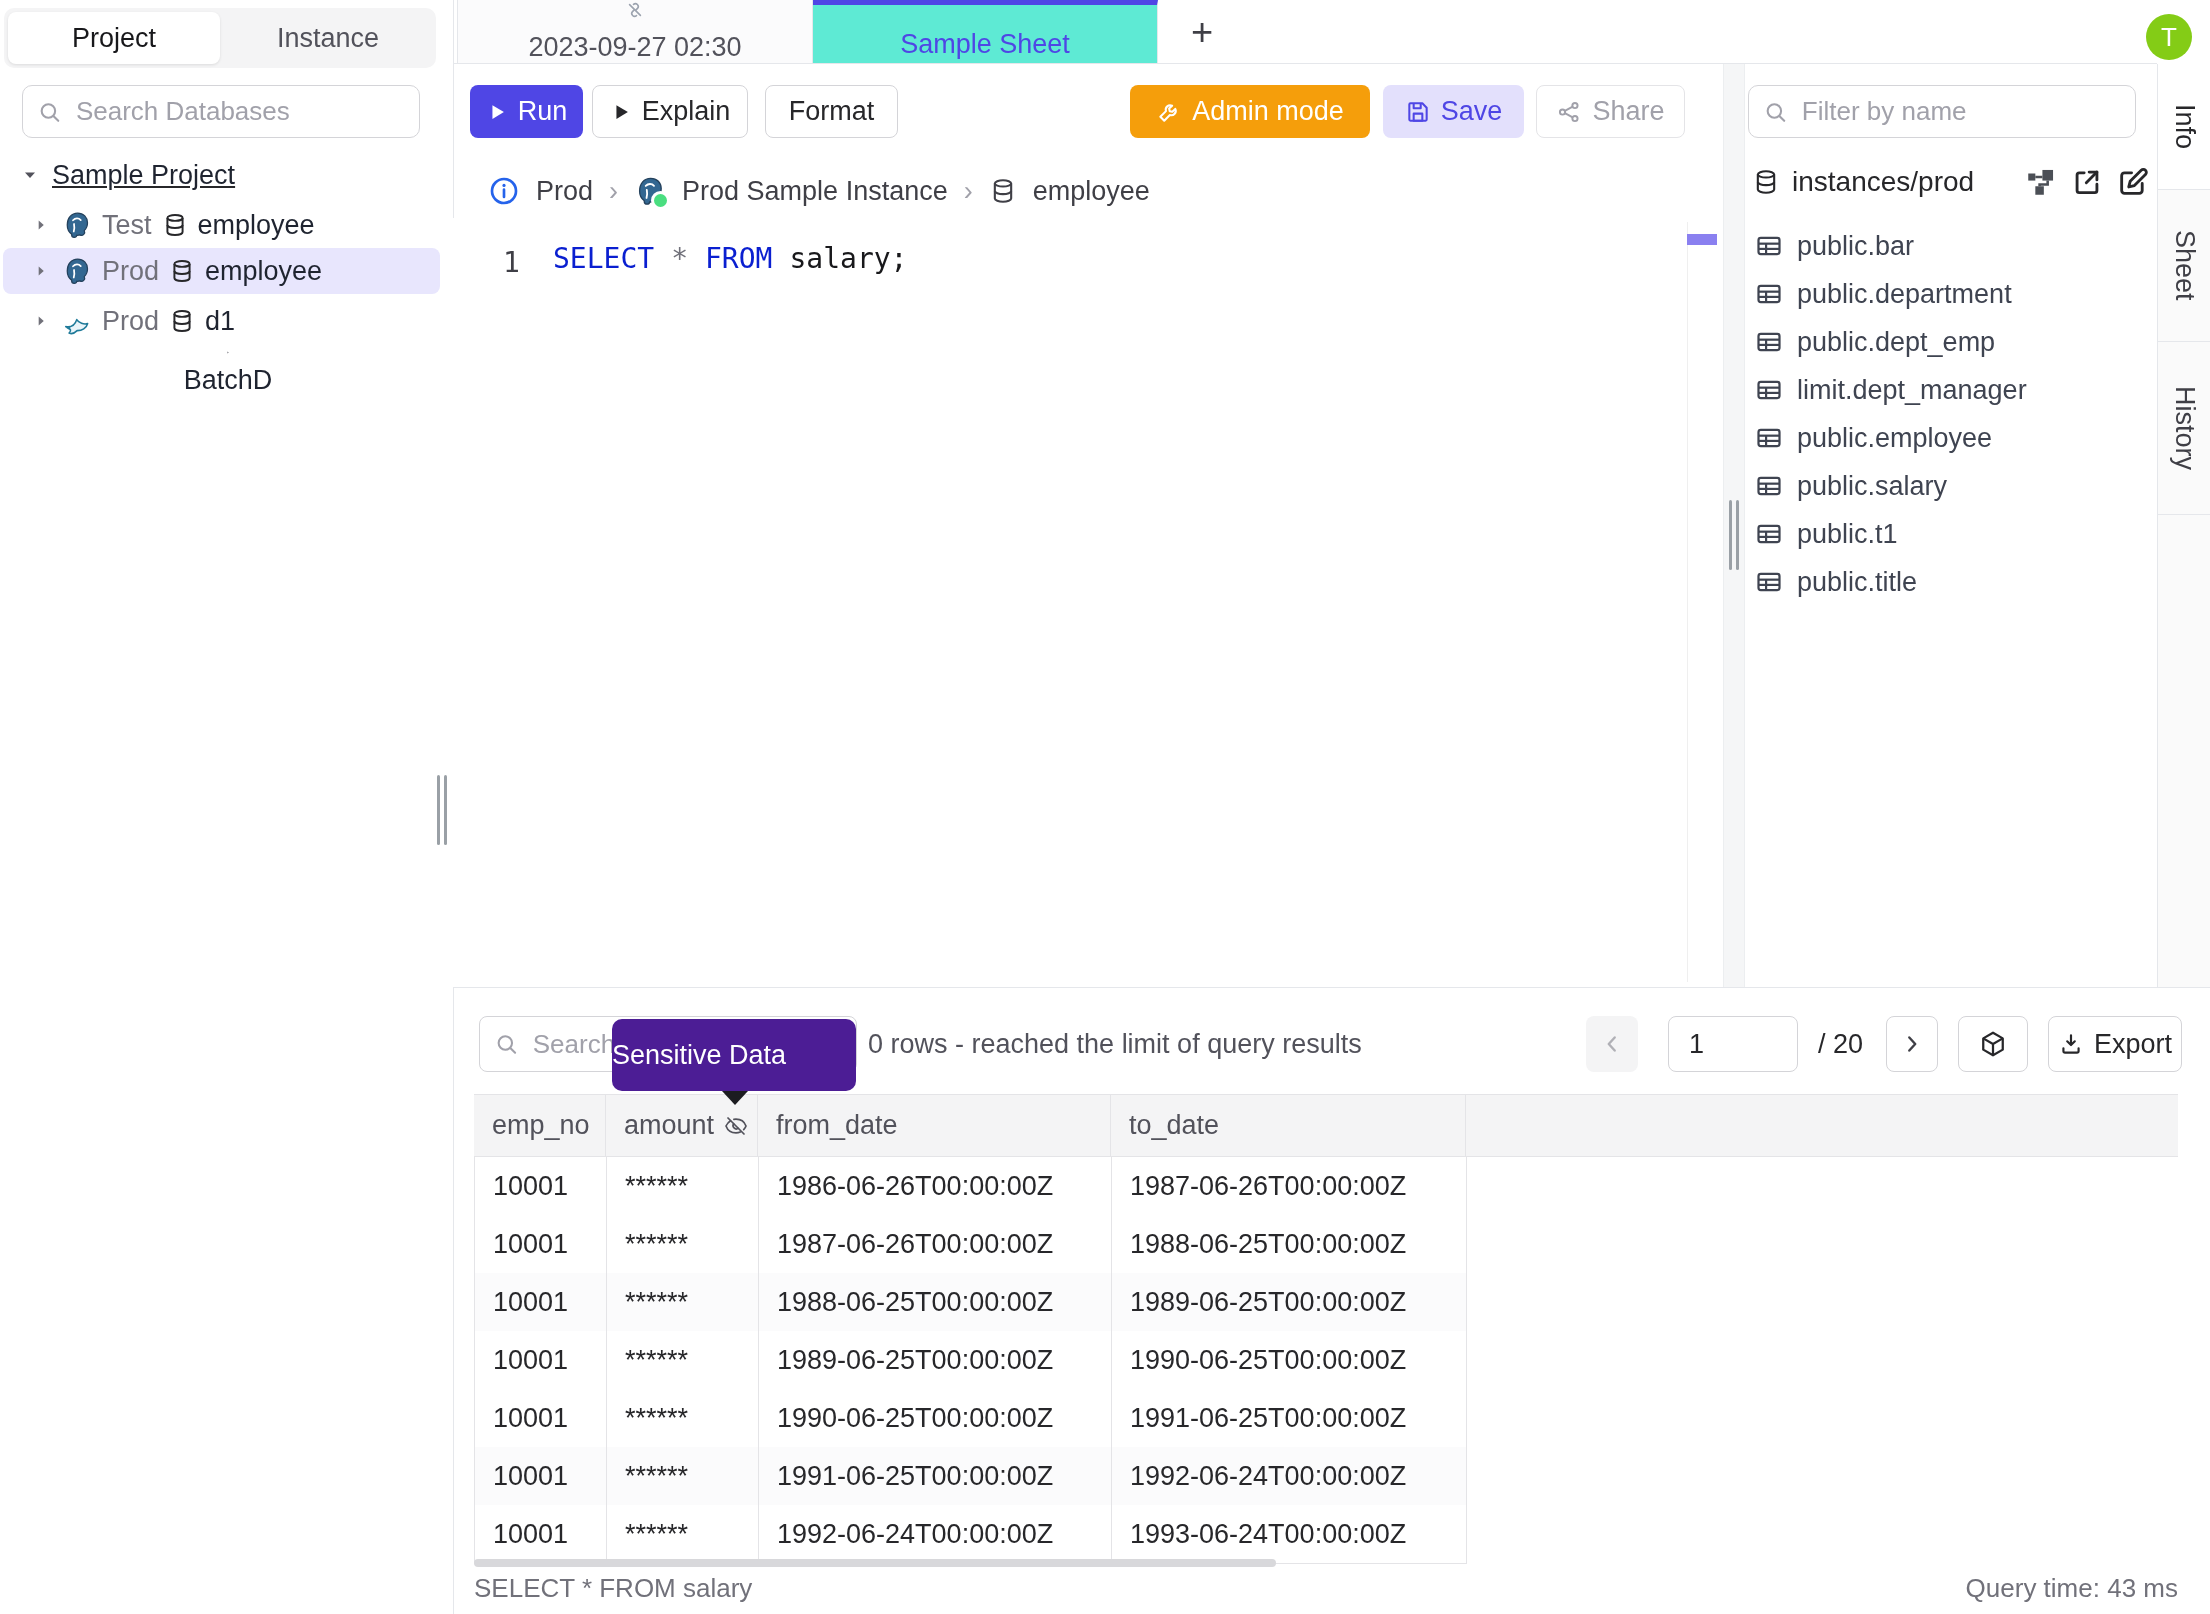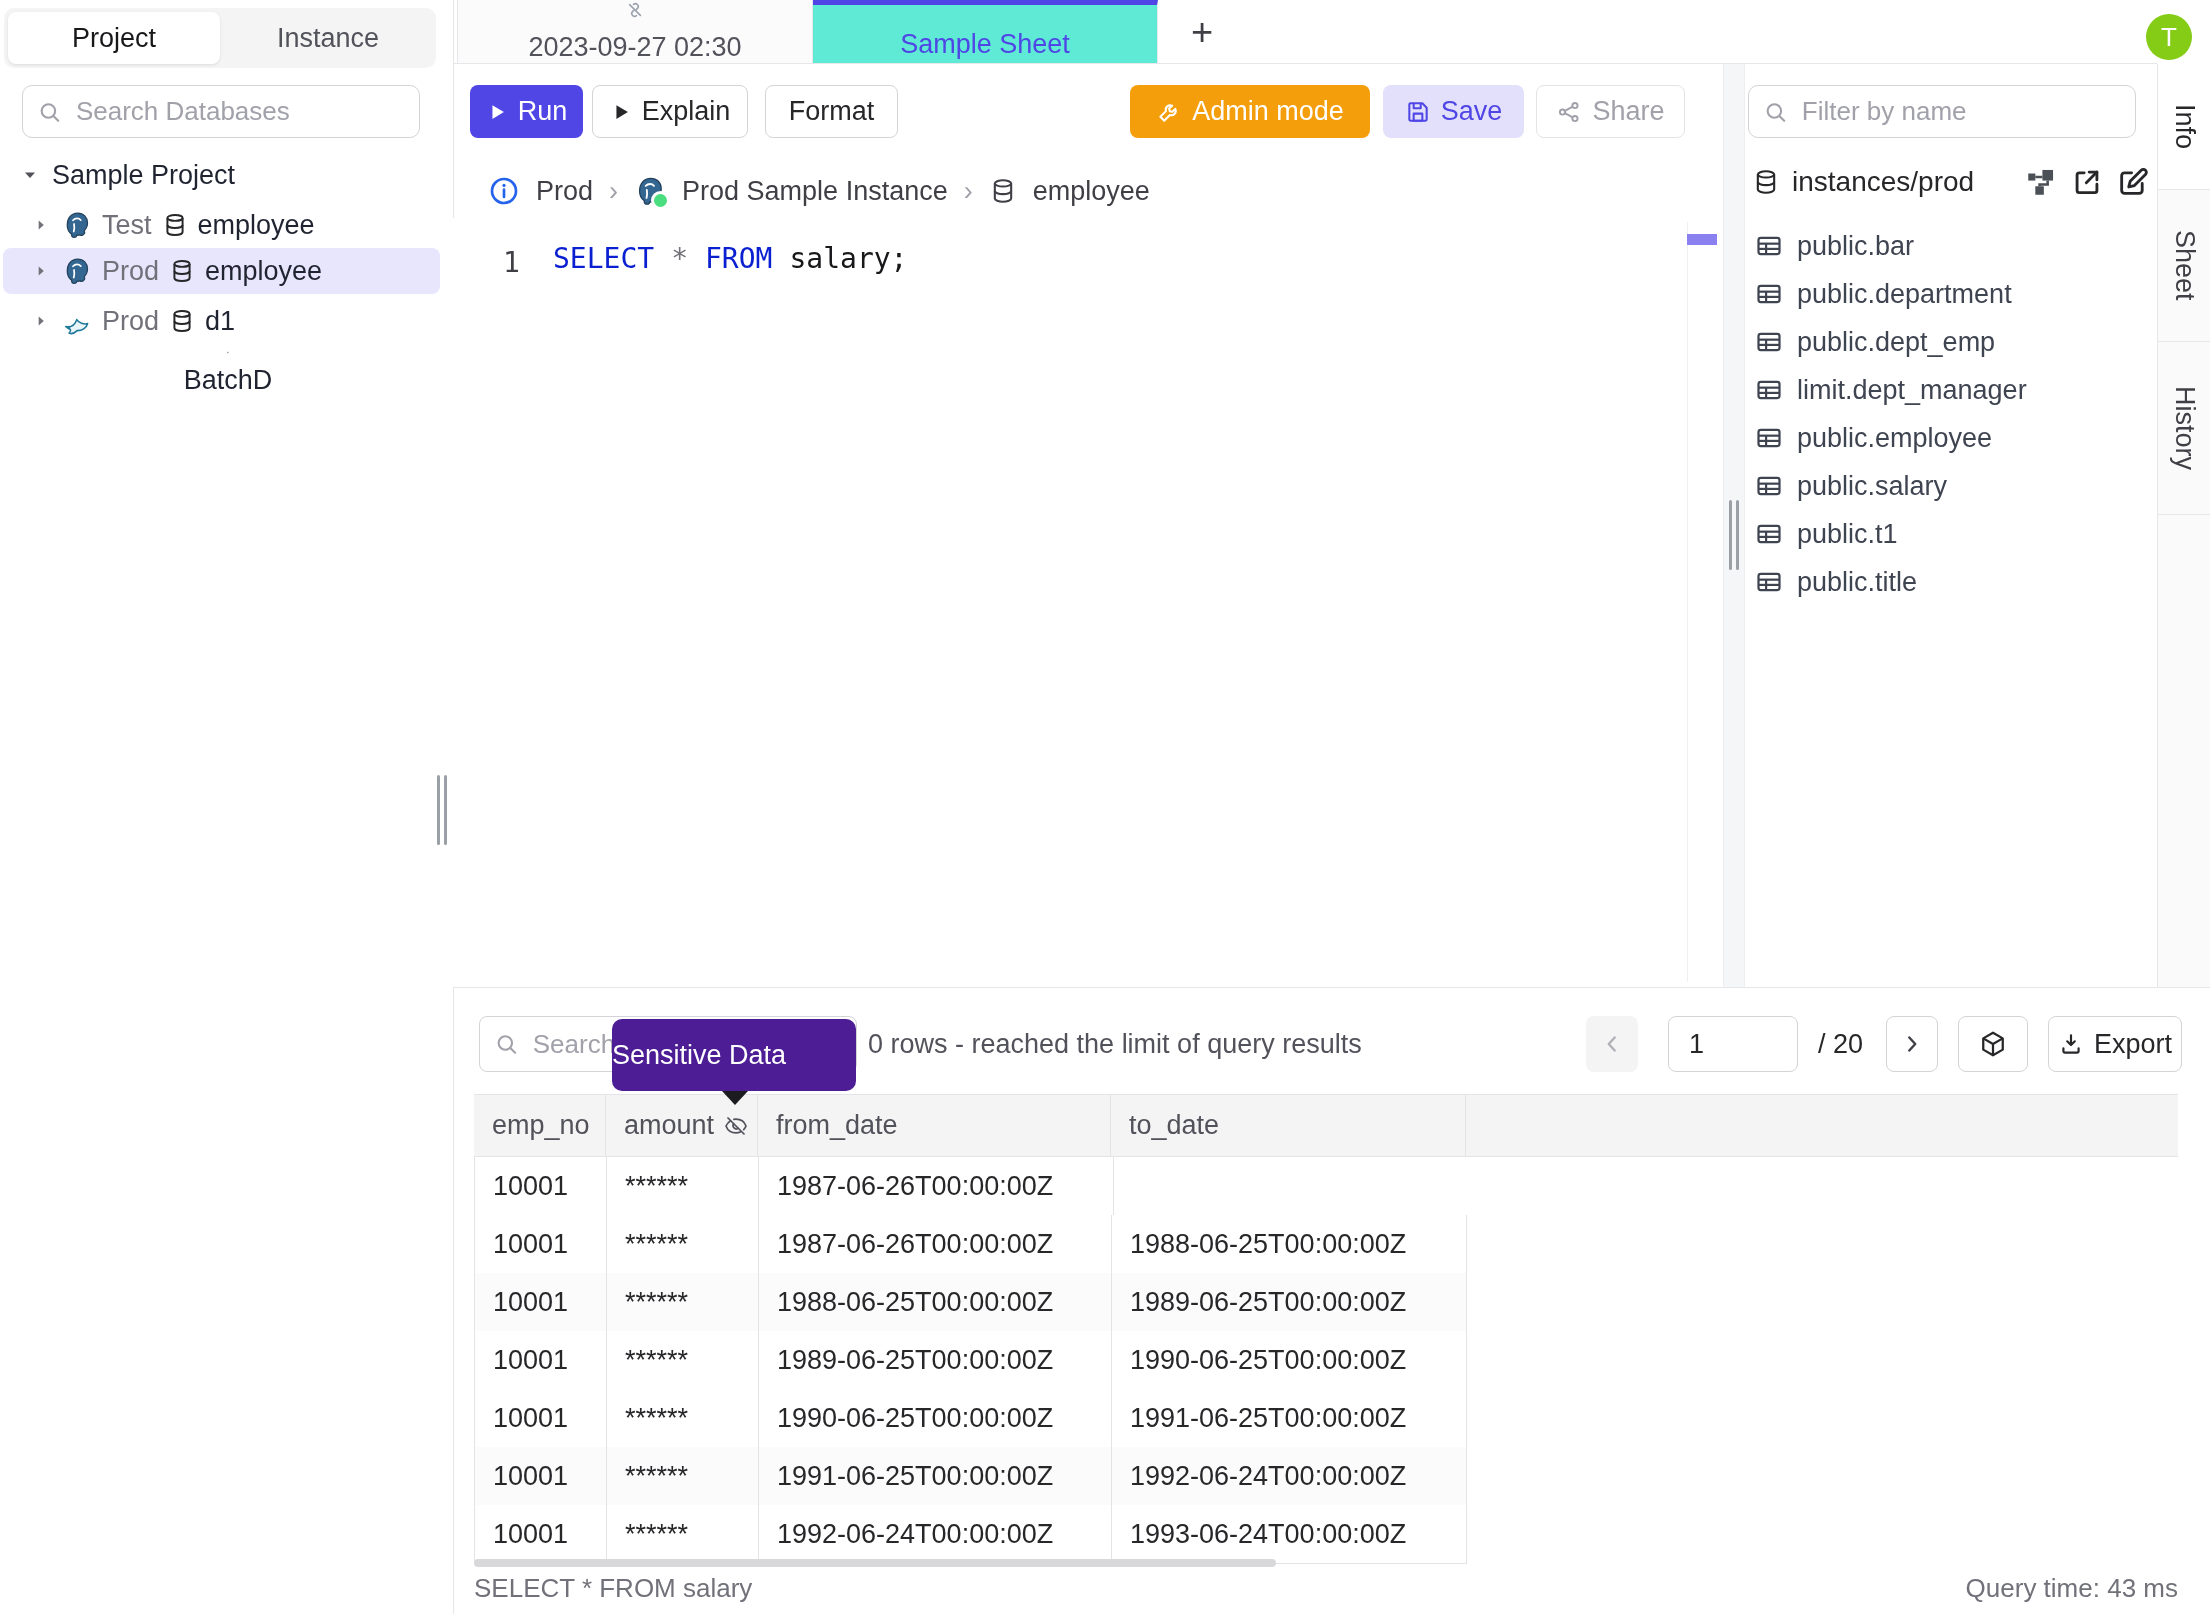--- a/index.html
+++ b/index.html
@@ -54,21 +54,21 @@
     </div>
 
     <div class="abs input" style="left:22px;top:85px;width:398px;height:53px;">
       <svg width="28" height="28" viewBox="0 0 24 24" fill="none" stroke="#a1a1aa" stroke-width="2" stroke-linecap="round">
           <circle cx="11" cy="11" r="6.5"></circle>
           <line x1="15.8" y1="15.8" x2="20.5" y2="20.5"></line>
         </svg>
       <input placeholder="Search Databases" style="">
     </div>
 
-    <div class="abs tree-row" style="left:18px;top:152px;width:420px;">
+    <div class="abs tree-row" style="left:18px;top:152px;width:420px;text-decoration:underline;">
       <svg width="24" height="24" viewBox="0 0 24 24">
           <path d="M7 9.5l5 5.5 5-5.5z" fill="#52525b"></path>
         </svg>
       <span style="color:#1f2430;">Sample Project</span>
     </div>
 
     <div class="abs tree-row" style="left:30px;top:202px;width:408px;">
       <svg width="22" height="22" viewBox="0 0 24 24">
           <path d="M9.5 7l5.5 5-5.5 5z" fill="#71717a"></path>
         </svg>
@@ -441,20 +441,21 @@
           </div>
         <div class="hcell" style="width:355px;">
             <span>to_date</span>
           </div>
         <div class="hcell" style="flex:1;border-right:none;"></div>
       </div>
 
       <div class="res-row" style="left:0;top:63px;border-left:1px solid #e4e4e7;">
         <div class="rcell" style="width:132px;">10001</div>
         <div class="rcell" style="width:152px;">******</div>
+        <div class="rcell" style="width:353px;">1986-06-26T00:00:00Z</div>
         <div class="rcell" style="width:355px;">1987-06-26T00:00:00Z</div>
       </div>
       <div class="res-row" style="left:0;top:121px;border-left:1px solid #e4e4e7;">
         <div class="rcell" style="width:132px;">10001</div>
         <div class="rcell" style="width:152px;">******</div>
         <div class="rcell" style="width:353px;">1987-06-26T00:00:00Z</div>
         <div class="rcell" style="width:355px;">1988-06-25T00:00:00Z</div>
       </div>
       <div class="res-row alt" style="left:0;top:179px;border-left:1px solid #e4e4e7;">
         <div class="rcell" style="width:132px;">10001</div>

